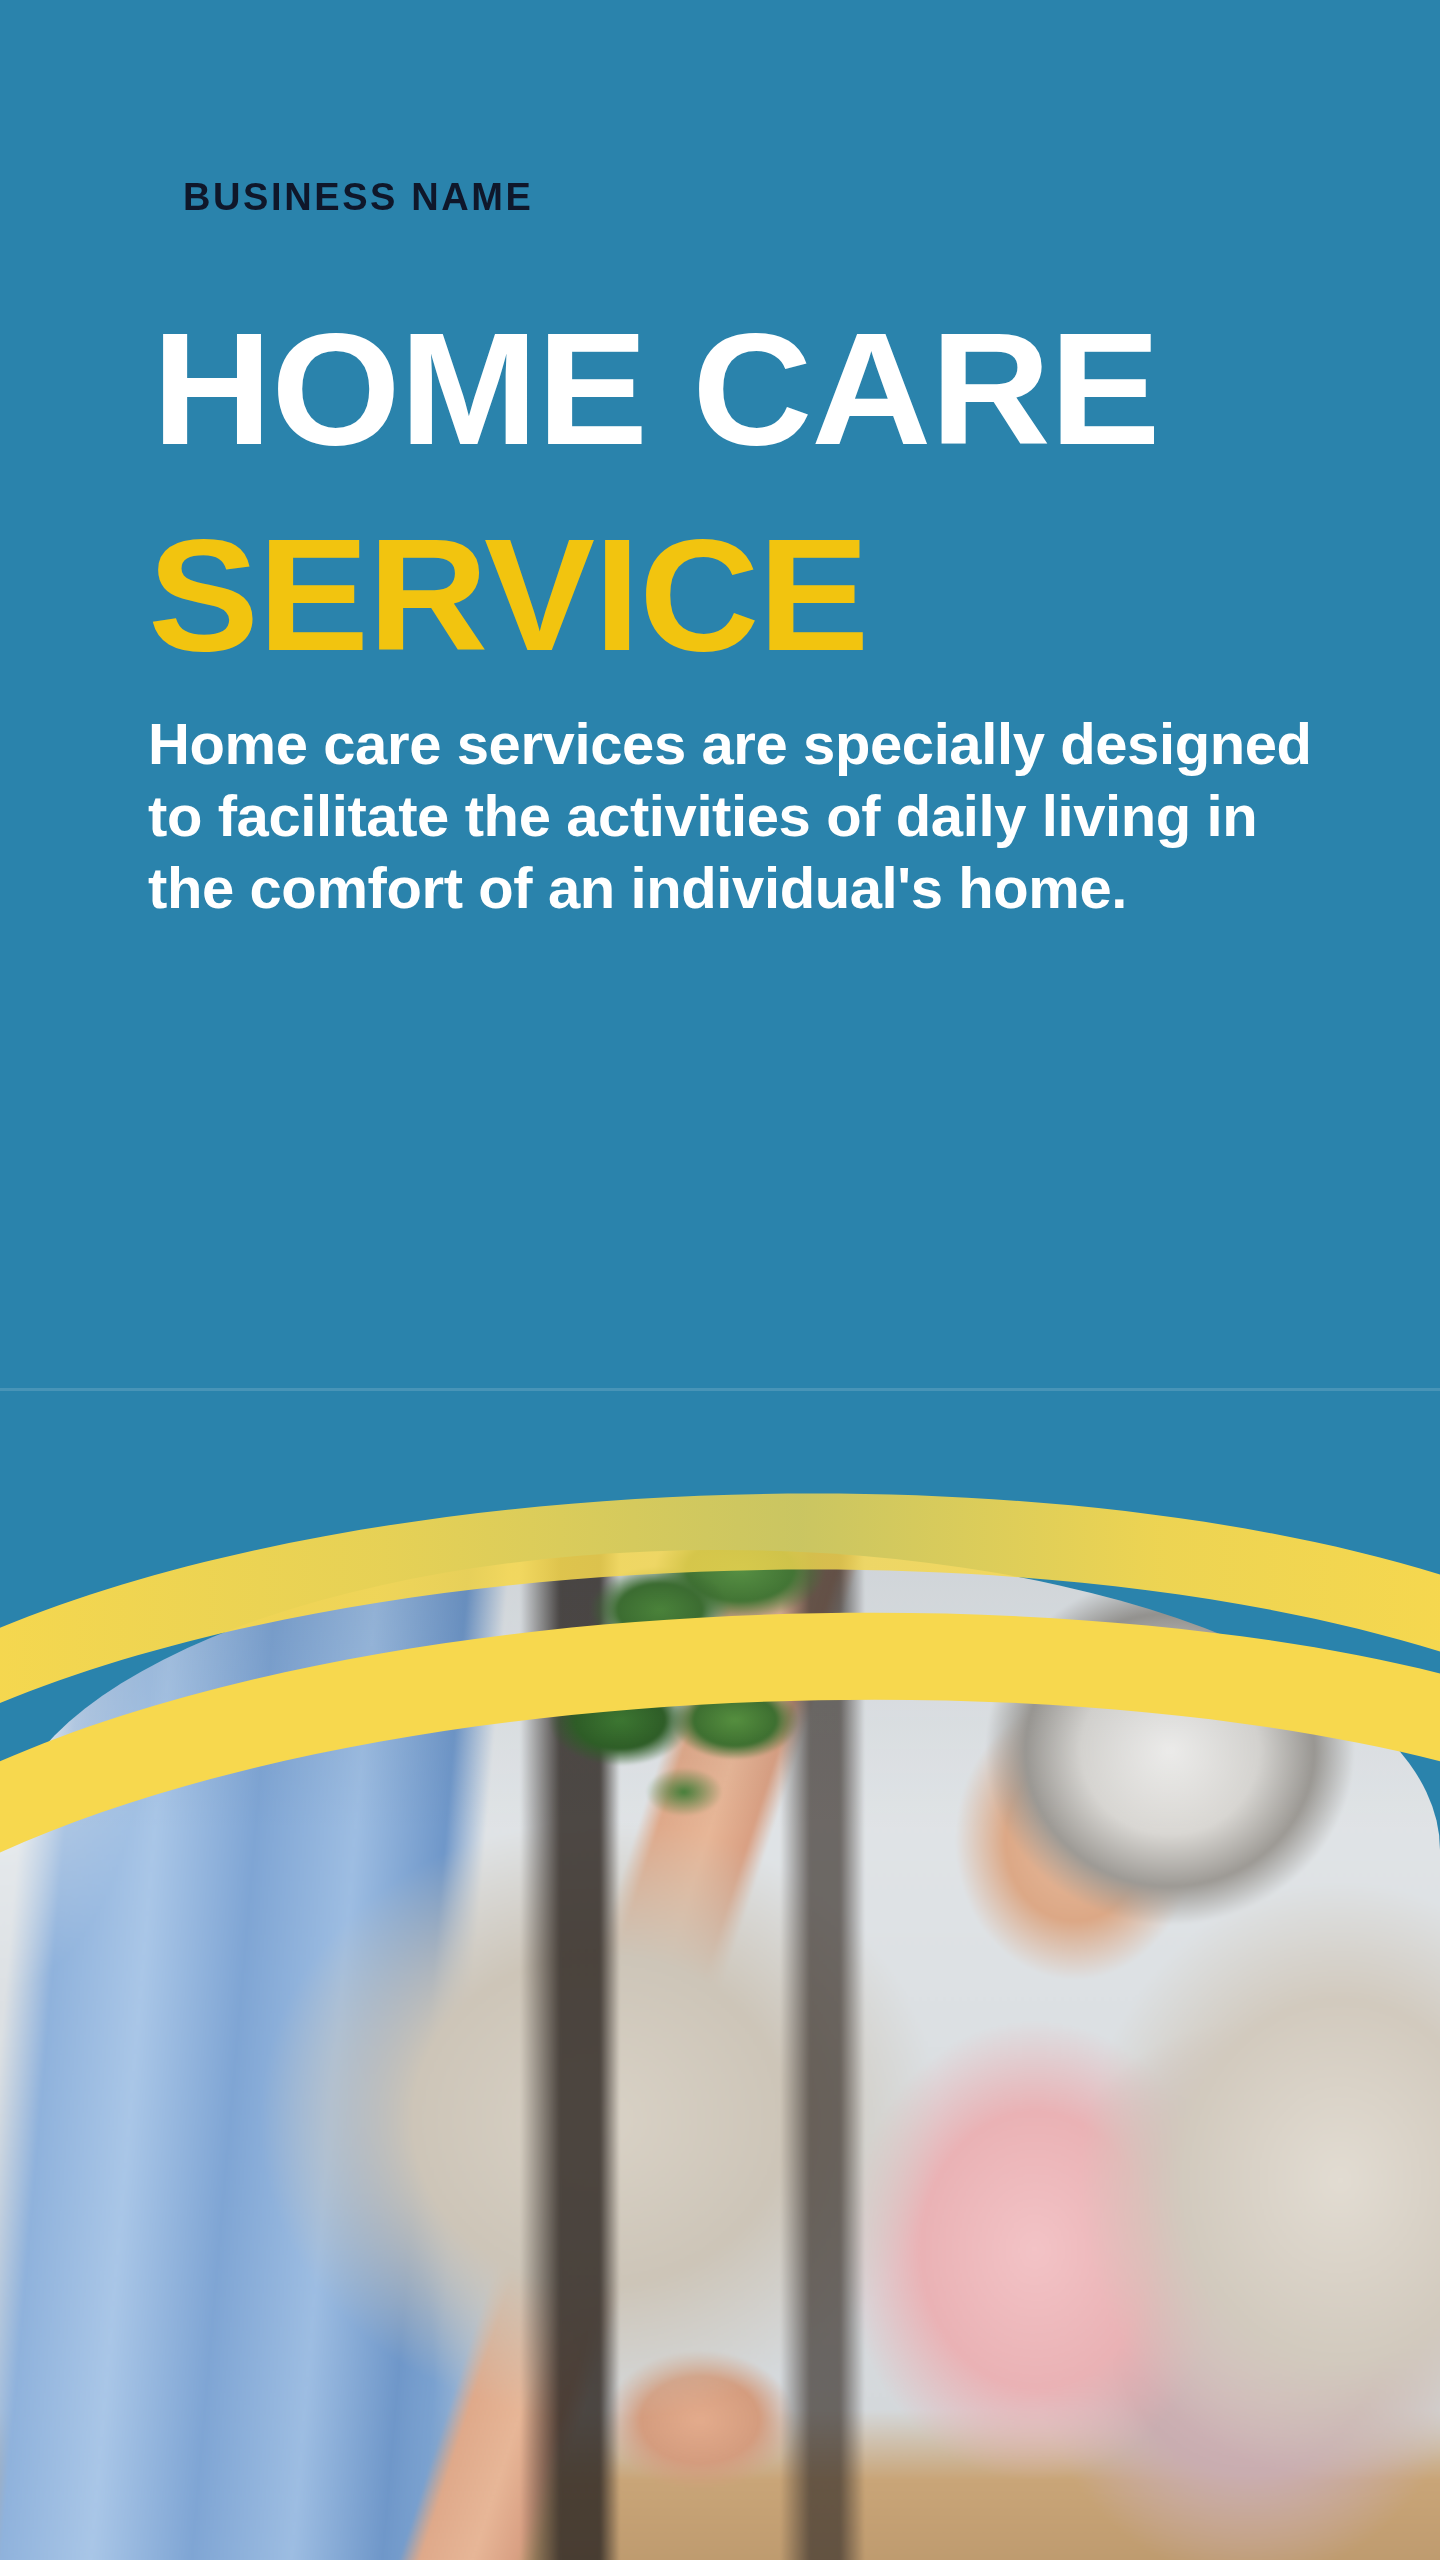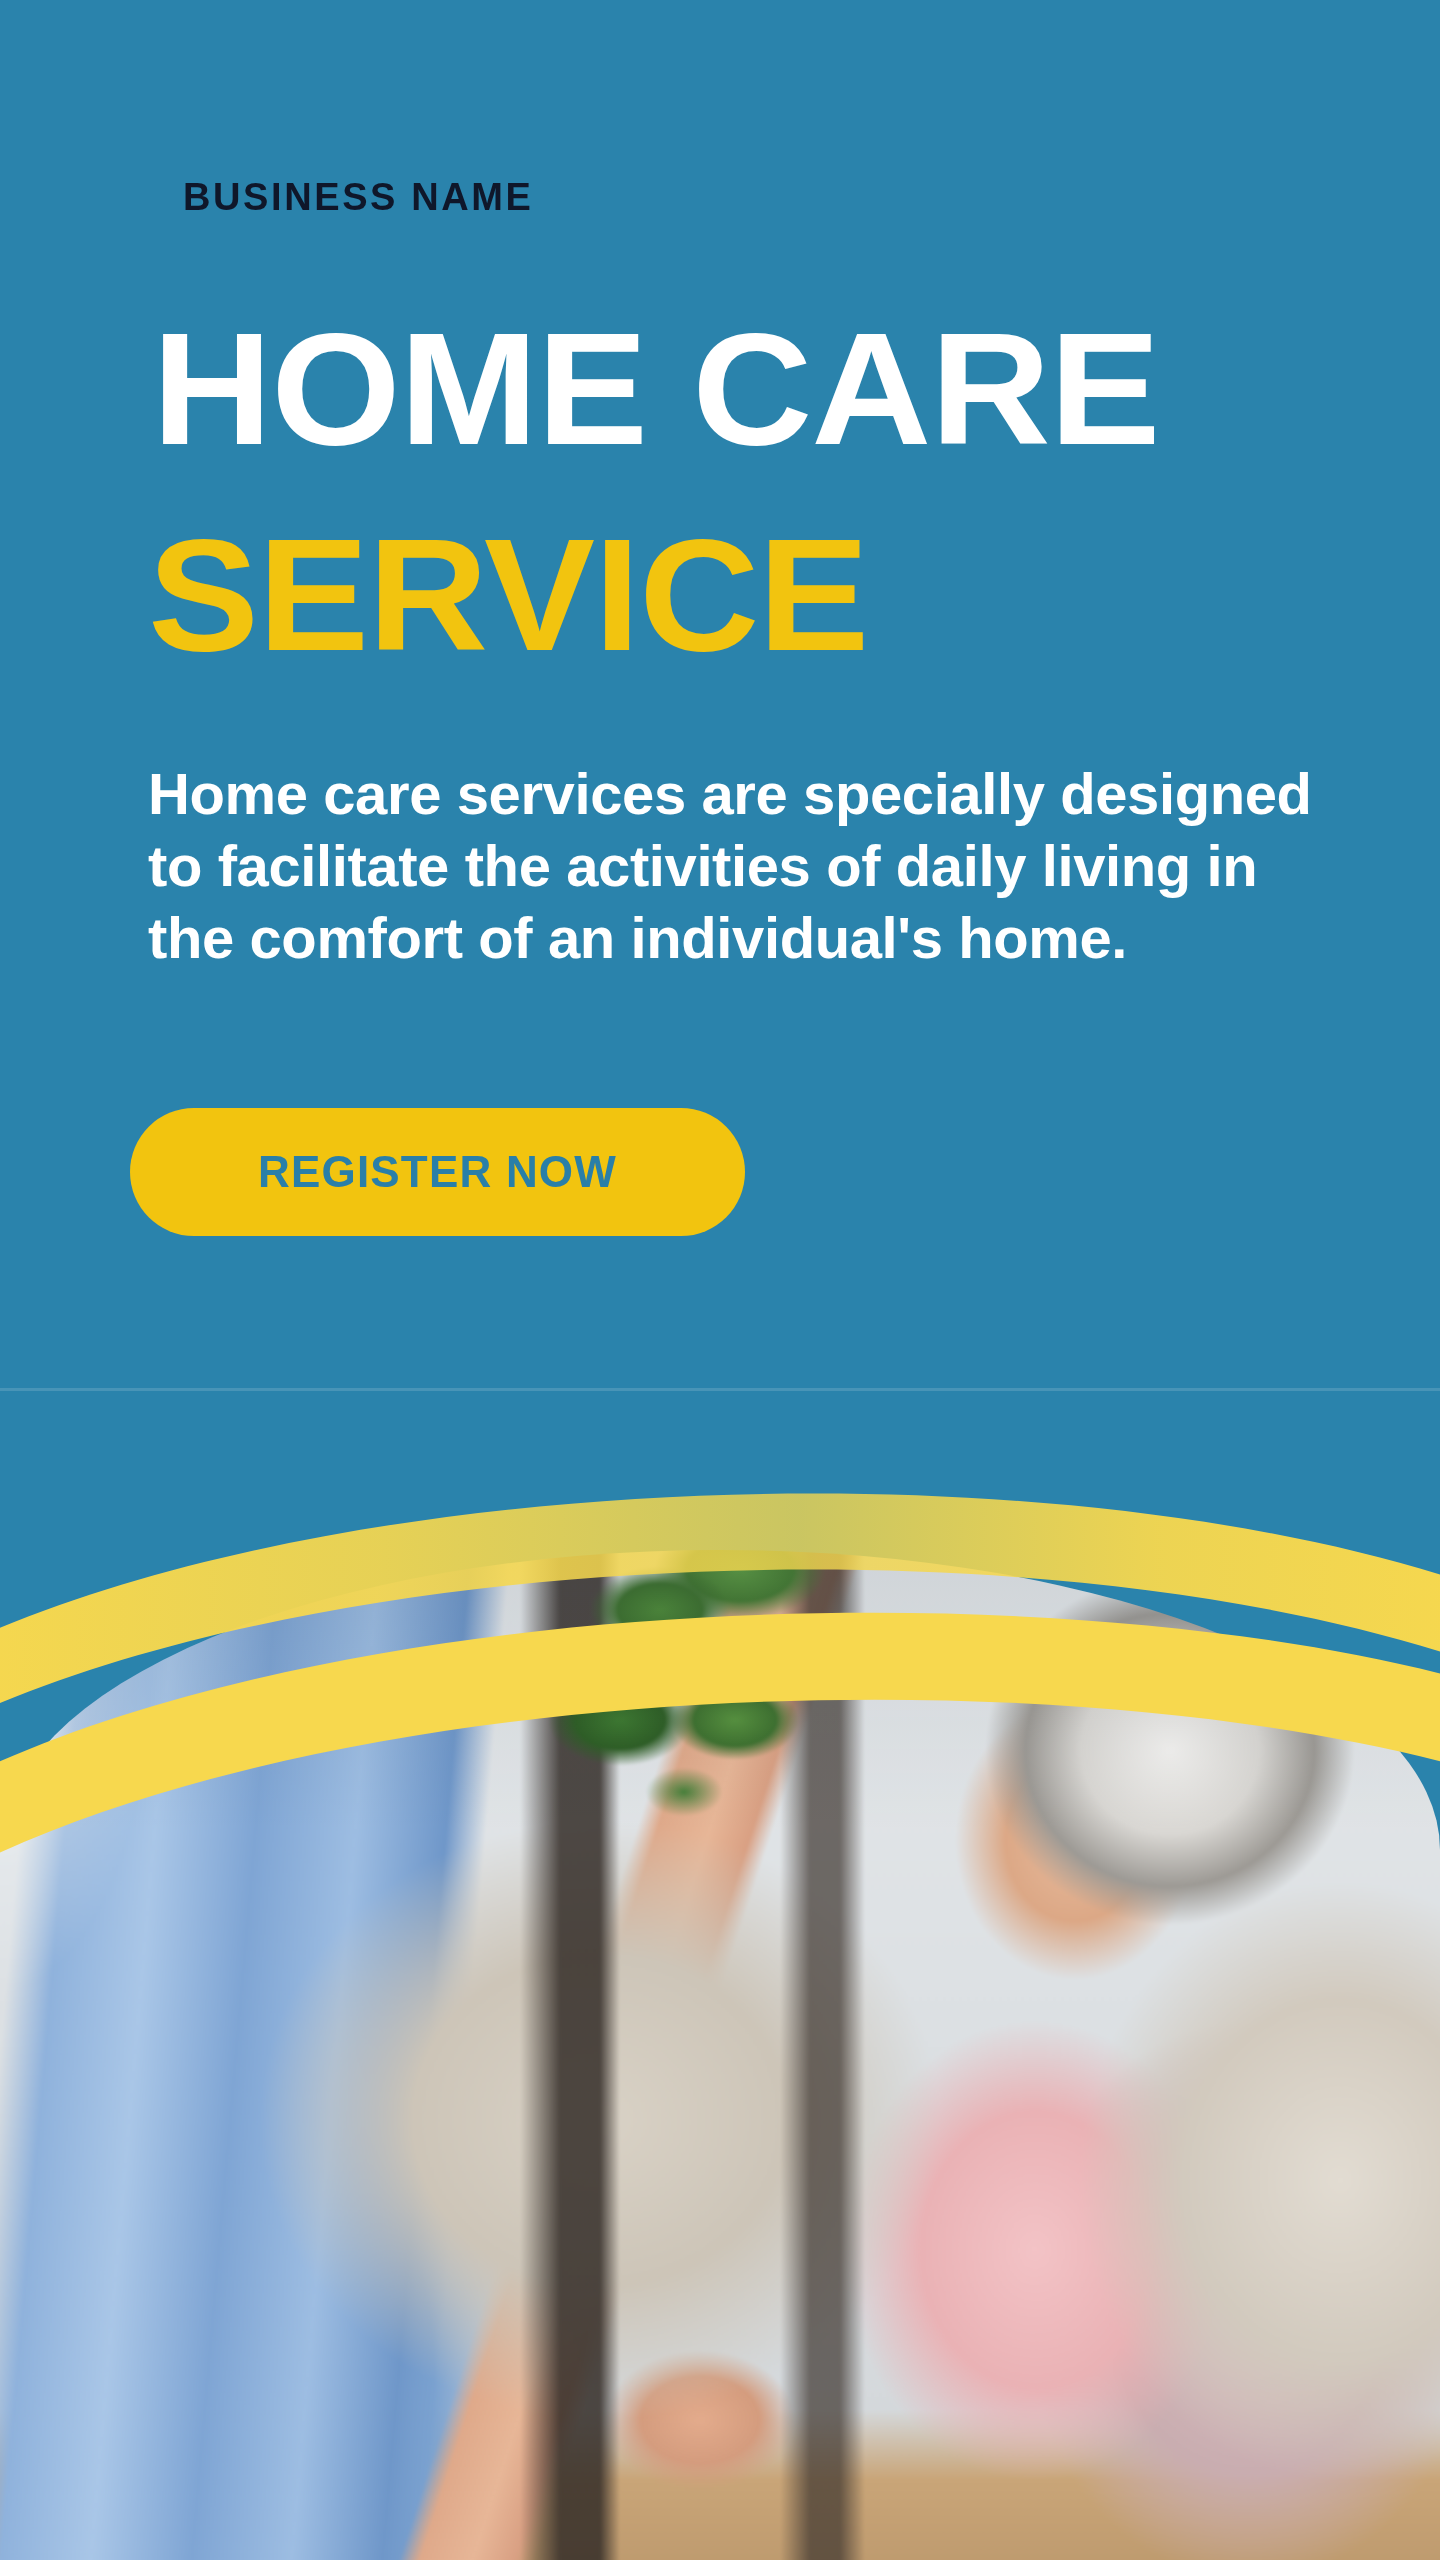--- a/index.html
+++ b/index.html
@@ -60,21 +60,21 @@
     font-weight:bold;
     line-height:0.96;
     letter-spacing:-1px;
     white-space:nowrap;
     transform:scaleX(1.04);
     transform-origin:left center;
   }
 
   .body-copy{
     position:absolute;
-    left:148px; top:758px;
+    left:148px; top:708px;
     width:1185px;
     color:#ffffff;
     font-size:58px;
     font-weight:bold;
     line-height:1.24;
     letter-spacing:-0.4px;
   }
 
   .cta-button{
     position:absolute;
@@ -215,21 +215,18 @@
   <div class="top-panel">
 
     <div class="business-name">BUSINESS  NAME</div>
 
     <h1 class="headline">HOME CARE</h1>
 
     <h2 class="headline-2">SERVICE</h2>
 
     <p class="body-copy">Home care services are specially designed to facilitate the activities of daily living in the comfort of an individual's home.</p>
 
-    <button class="cta-button" type="button">
-      <span class="cta-label">REGISTER NOW</span>
-    </button>
 
   </div>
 
   <div class="section-divider"></div>
 
 </div>
 
 </body></html>

